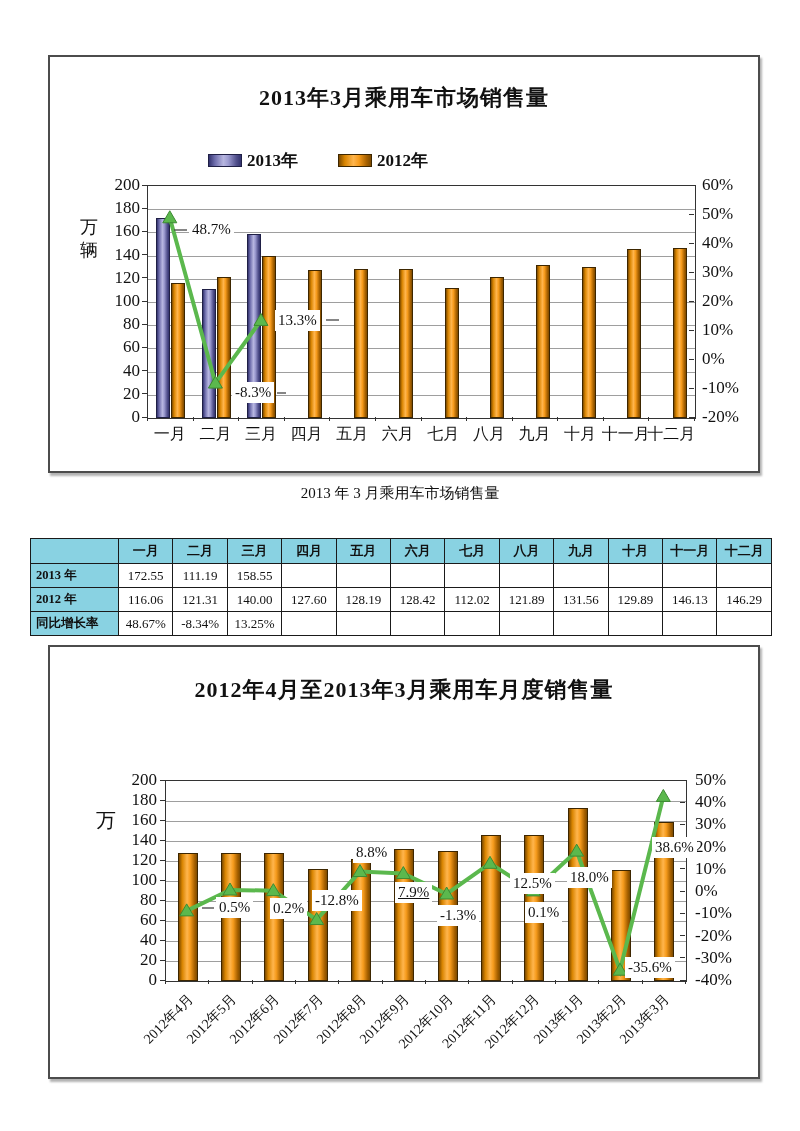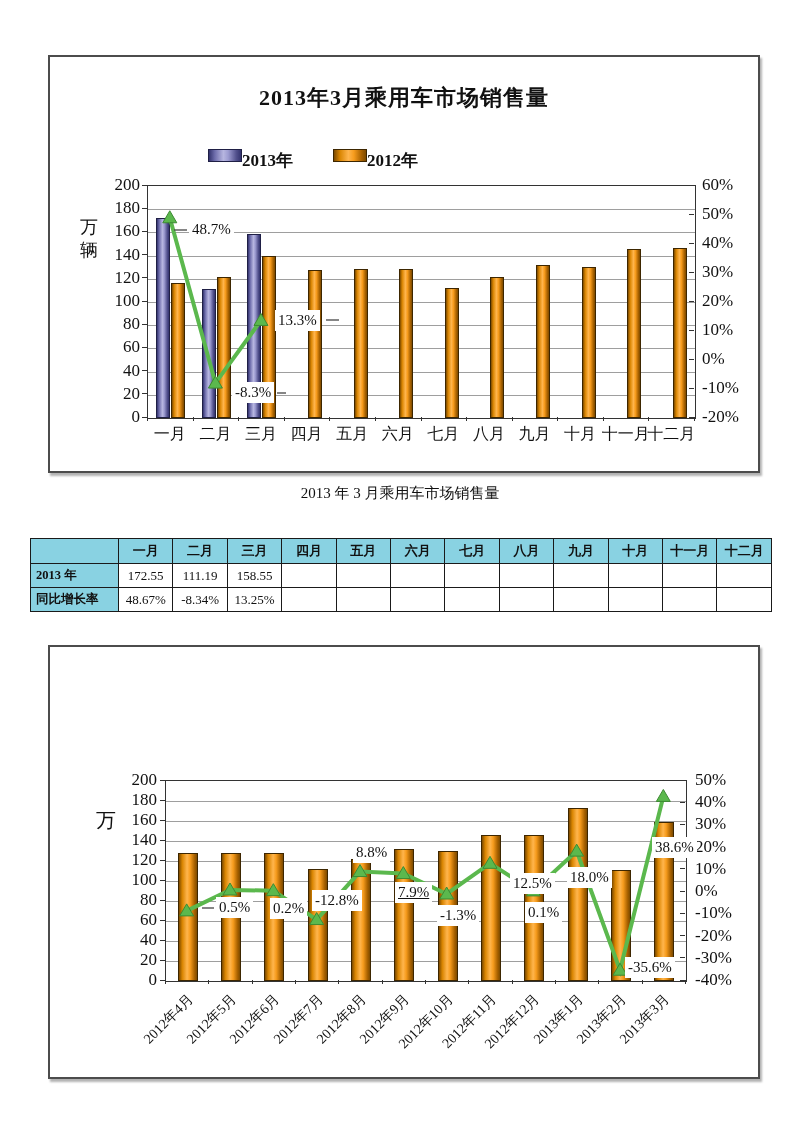--- a/index.html
+++ b/index.html
@@ -6,21 +6,21 @@
   #page{position:relative;width:800px;height:1131px;background:#ffffff;overflow:hidden;
         font-family:"Liberation Serif","DejaVu Serif",serif;color:#111;}
   .chartbox{position:absolute;left:48px;width:708px;background:#fff;
             border:2px solid #4c4c4c;box-shadow:2px 3px 2px rgba(0,0,0,.30);}
   #chart1-box{top:55px;height:414px;}
   #chart2-box{top:645px;height:430px;}
   .c-title{position:absolute;left:0;width:100%;text-align:center;font-size:22px;
            font-weight:bold;letter-spacing:1px;color:#111;white-space:nowrap;}
   .legend{position:absolute;display:flex;gap:40px;align-items:center;
           font-size:17px;font-weight:bold;}
-  .leg-item{display:flex;align-items:flex-start;}
+  .leg-item{display:flex;align-items:center;gap:5px;}
   .swatch{display:inline-block;width:32px;height:11px;}
   .purple{background:linear-gradient(90deg,#33336e 0%,#6d6cab 18%,#b7b6e0 45%,#9d9cd1 60%,#52518d 85%,#33336e 100%);
           border:1px solid #1f1f45;}
   .orange{background:linear-gradient(90deg,#7c4a00 0%,#d88400 18%,#ffb54d 45%,#f79c1d 62%,#a96200 86%,#7c4a00 100%);
           border:1px solid #3d2600;}
   .linemark{position:relative;display:inline-block;width:40px;height:14px;}
   .linemark .lm-line{position:absolute;left:0;top:6px;width:40px;height:3px;background:#5bb84d;}
   .linemark .lm-tri{position:absolute;left:13px;top:0;width:0;height:0;
         border-left:7px solid transparent;border-right:7px solid transparent;border-bottom:12px solid #5bb84d;}
   .plot{position:absolute;border:1px solid #333;background:#fff;}
@@ -213,38 +213,54 @@
           <td></td>
           <td></td>
           <td></td>
           <td></td>
           <td></td>
           <td></td>
           <td></td>
           <td></td>
         </tr>
         <tr>
+          <th class="cyan rowlab">2012 年</th>
+          <td>116.06</td>
+          <td>121.31</td>
+          <td>140.00</td>
+          <td>127.60</td>
+          <td>128.19</td>
+          <td>128.42</td>
+          <td>112.02</td>
+          <td>121.89</td>
+          <td>131.56</td>
+          <td>129.89</td>
+          <td>146.13</td>
+          <td>146.29</td>
+        </tr>
+        <tr>
           <th class="cyan rowlab">同比增长率</th>
           <td>48.67%</td>
           <td>-8.34%</td>
           <td>13.25%</td>
           <td></td>
           <td></td>
           <td></td>
           <td></td>
           <td></td>
           <td></td>
           <td></td>
           <td></td>
           <td></td>
         </tr>
       </tbody>
     </table>
 
   <section class="chartbox" id="chart2-box">
+    <div class="c-title" style="top:28px;">2012年4月至2013年3月乘用车月度销售量</div>
   <div class="plot" style="left: 115px; top: 133px; width: 520px; height: 200px;">
         <div class="grid" style="top: 180px;"></div>
         <div class="grid" style="top: 160px;"></div>
         <div class="grid" style="top: 140px;"></div>
         <div class="grid" style="top: 120px;"></div>
         <div class="grid" style="top: 100px;"></div>
         <div class="grid" style="top: 80px;"></div>
         <div class="grid" style="top: 60px;"></div>
         <div class="grid" style="top: 40px;"></div>
         <div class="grid" style="top: 20px;"></div>

